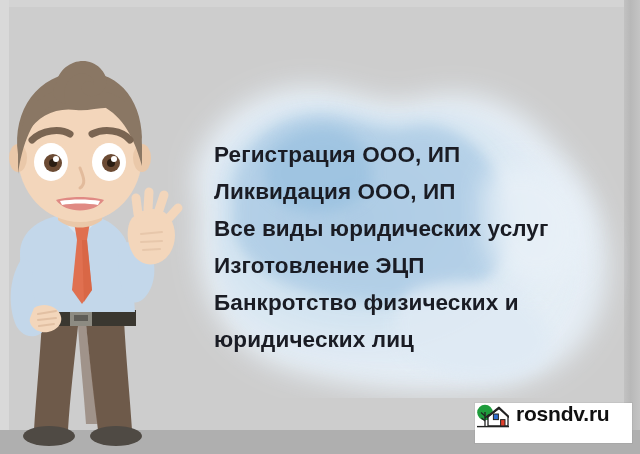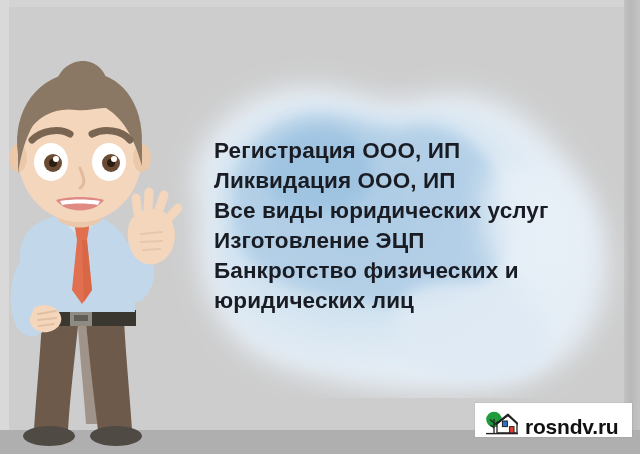--- a/index.html
+++ b/index.html
@@ -59,43 +59,43 @@
 
   
   .headline {
     position: absolute;
     left: 214px;
     top: 136px;
     width: 400px;
     color: #1a1c24;
     font-size: 22.5px;
     font-weight: 700;
-    line-height: 30px;
+    line-height: 37px;
     letter-spacing: 0.1px;
     white-space: pre-wrap;
   }
 
   
   .character {
     position: absolute;
     left: -6px; top: 58px;
     width: 210px; height: 396px;
   }
   .character svg { display:block; width:100%; height:100%; }
 
   
   .watermark {
     position: absolute;
     left: 475px; top: 403px;
-    width: 157px; height: 34px;
+    width: 157px; height: 40px;
     background: #ffffff;
     display: flex;
-    align-items: flex-end;
+    align-items: flex-start;
     gap: 7px;
-    padding-left: 9px;
+    padding-left: 0;
     box-sizing: border-box;
     box-shadow: 0 0 0 1px rgba(0,0,0,0.04);
   }
   .wm-icon { width: 34px; height: 27px; flex: 0 0 auto; }
   .wm-icon svg { display:block; width:100%; height:100%; }
   .wm-text {
     font-size: 21px;
     font-weight: 700;
     color: #111111;
     letter-spacing: -0.2px;

